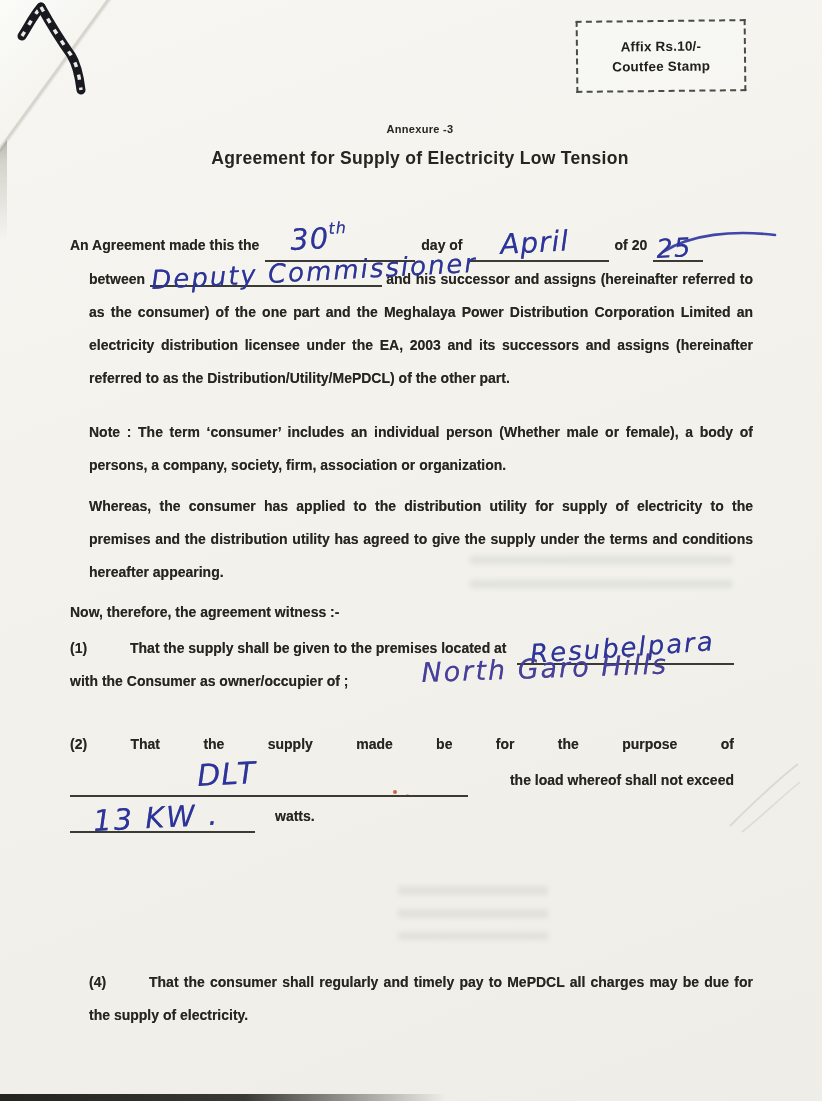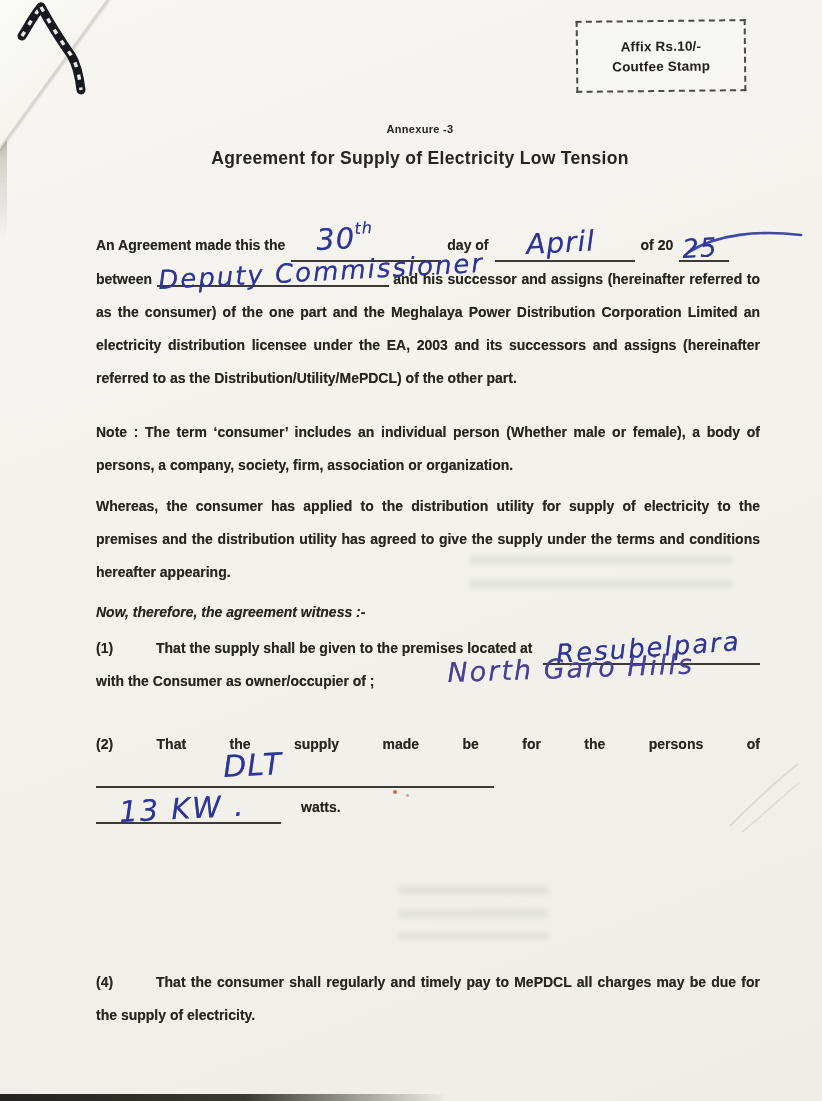--- a/index.html
+++ b/index.html
@@ -38,23 +38,23 @@
   .stamp{position:absolute;left:576px;top:20px;width:166px;height:68px;
     border:2px dashed var(--stamp-border,#4b4b45);
     display:flex;flex-direction:column;align-items:center;justify-content:center;gap:5px;
     transform:rotate(-.6deg);font-size:13.5px;letter-spacing:.2px;color:#22211c;
     background:rgba(255,255,255,.25);}
   
   .title,.subtitle{position:absolute;left:0;width:100%;text-align:center;letter-spacing:.3px;}
   .title{top:123px;font-size:11px;}
   .subtitle{top:148px;font-size:17.5px;}
   
-  .blk{position:absolute;left:96px;width:664px;font-size:14px;line-height:33px;
+  .blk{position:absolute;left:70px;width:664px;font-size:14px;line-height:33px;
     text-shadow:0 0 .4px rgba(40,40,35,.55);}
-  .justify{text-align:justify;}
+  .justify{text-align:justify;margin-left:19px;}
   .flexline{display:flex;align-items:flex-end;}
   .spread{display:flex;justify-content:space-between;}
   .num{display:inline-block;width:60px;}
   
   .blank{display:inline-block;position:relative;height:17px;
     border-bottom:2.5px solid var(--line-ink,#3b3a34);vertical-align:-3px;}
   .blank.grow{flex:1 1 auto;margin-left:10px;height:22px;}
   .w140{width:140px;} .w150{width:150px;} .w50{width:50px;} .w232{width:232px;}
   .w398{flex:0 0 398px;height:22px;} .w185{flex:0 0 185px;height:22px;}
   .hw{position:absolute;font-family:"DejaVu Sans",sans-serif;font-style:italic;font-weight:400;
@@ -127,21 +127,21 @@
     <span class="blank w232" style="height:20px;">
       <span class="hw hw-deputy">Deputy Commissioner</span>
     </span>
     <span>and his successor and assigns (hereinafter referred to as the consumer) of the one part and the Meghalaya Power Distribution Corporation Limited an electricity distribution licensee under the EA, 2003 and its successors and assigns (hereinafter referred to as the Distribution/Utility/MePDCL) of the other part.</span>
   </div>
 
   <div class="blk justify" style="top:416px;">Note : The term ‘consumer’ includes an individual person (Whether male or female), a body of persons, a company, society, firm, association or organization.</div>
 
   <div class="blk justify" style="top:490px;">Whereas, the consumer has applied to the distribution utility for supply of electricity to the premises and the distribution utility has agreed to give the supply under the terms and conditions hereafter appearing.</div>
 
-  <div class="blk" style="top:596px;font-style:italic;">Now, therefore, the agreement witness :-</div>
+  <div class="blk" style="top:596px;">Now, therefore, the agreement witness :-</div>
 
   <div class="blk" style="top:632px;">
     <div class="flexline">
       <span class="num">(1)</span>
       <span>That the supply shall be given to the premises located at</span>
       <span class="blank grow">
         <span class="hw hw-resubel">Resubelpara</span>
       </span>
     </div>
     <div>with the Consumer as owner/occupier of ;</div>
@@ -151,27 +151,28 @@
   <div class="blk" style="top:728px;">
     <div class="spread">
       <span>(2)</span>
       <span>That</span>
       <span>the</span>
       <span>supply</span>
       <span>made</span>
       <span>be</span>
       <span>for</span>
       <span>the</span>
-      <span>persons</span>
+      <span>purpose</span>
       <span>of</span>
     </div>
     <div class="flexline" style="margin-top:3px;justify-content:space-between;">
       <span class="blank w398">
         <span class="hw hw-dlt">DLT</span>
       </span>
+      <span>the load whereof shall not exceed</span>
     </div>
     <div class="flexline" style="margin-top:3px;">
       <span class="blank w185">
         <span class="hw hw-load">13 KW .</span>
       </span>
       <span style="margin-left:20px;">watts.</span>
     </div>
   </div>
 
 

